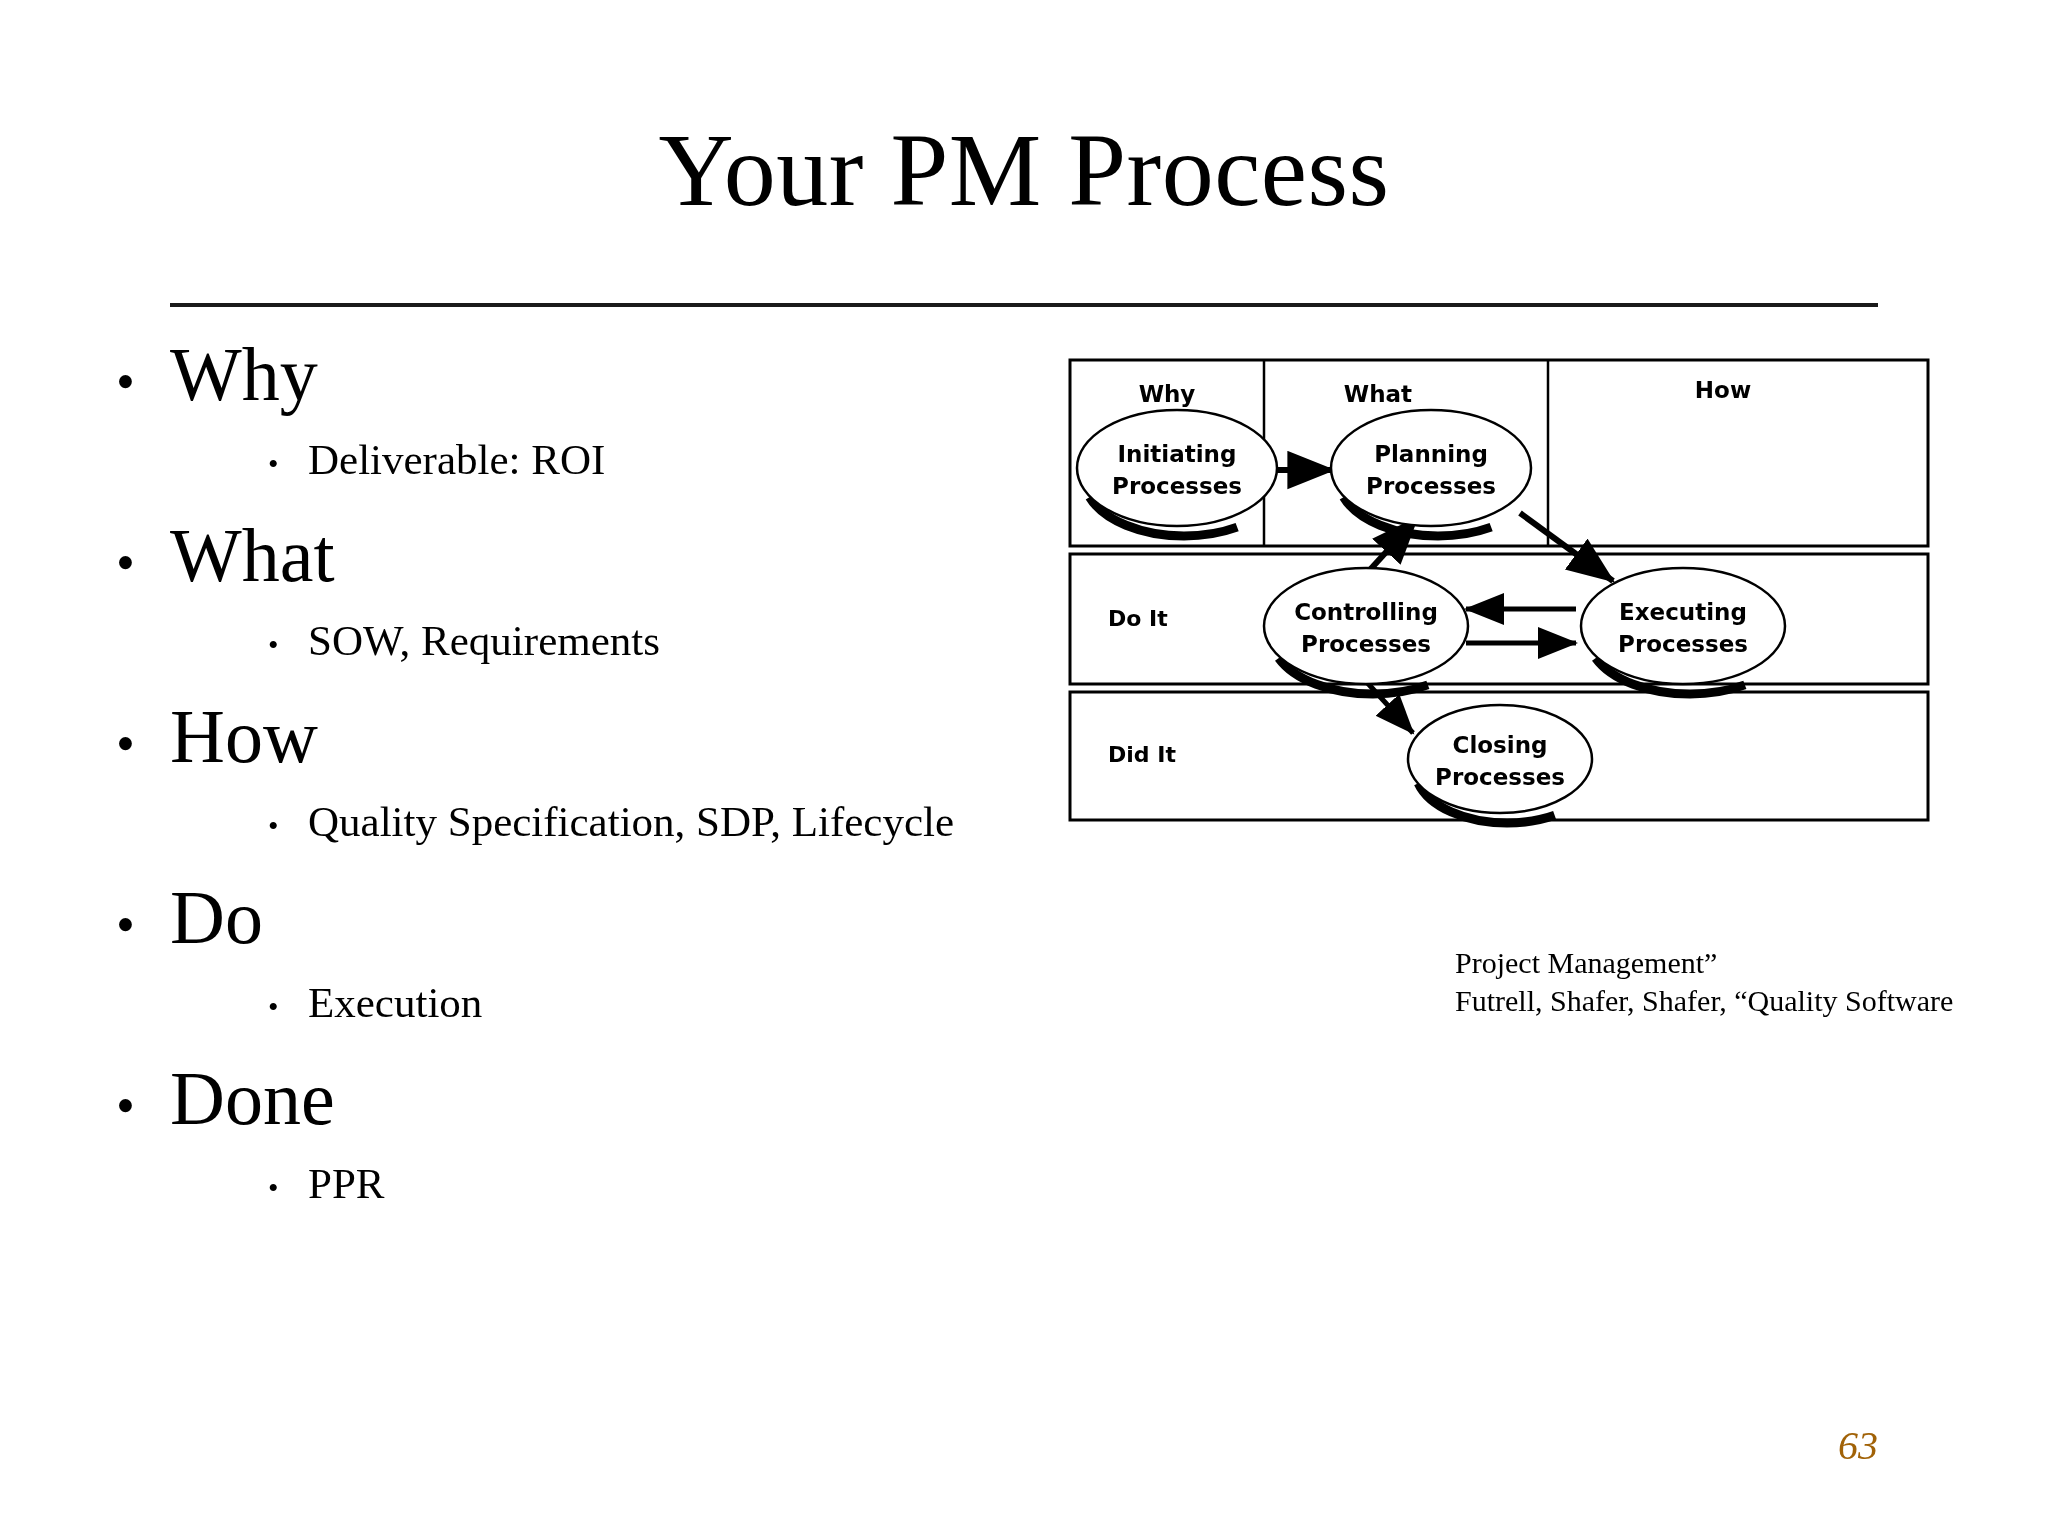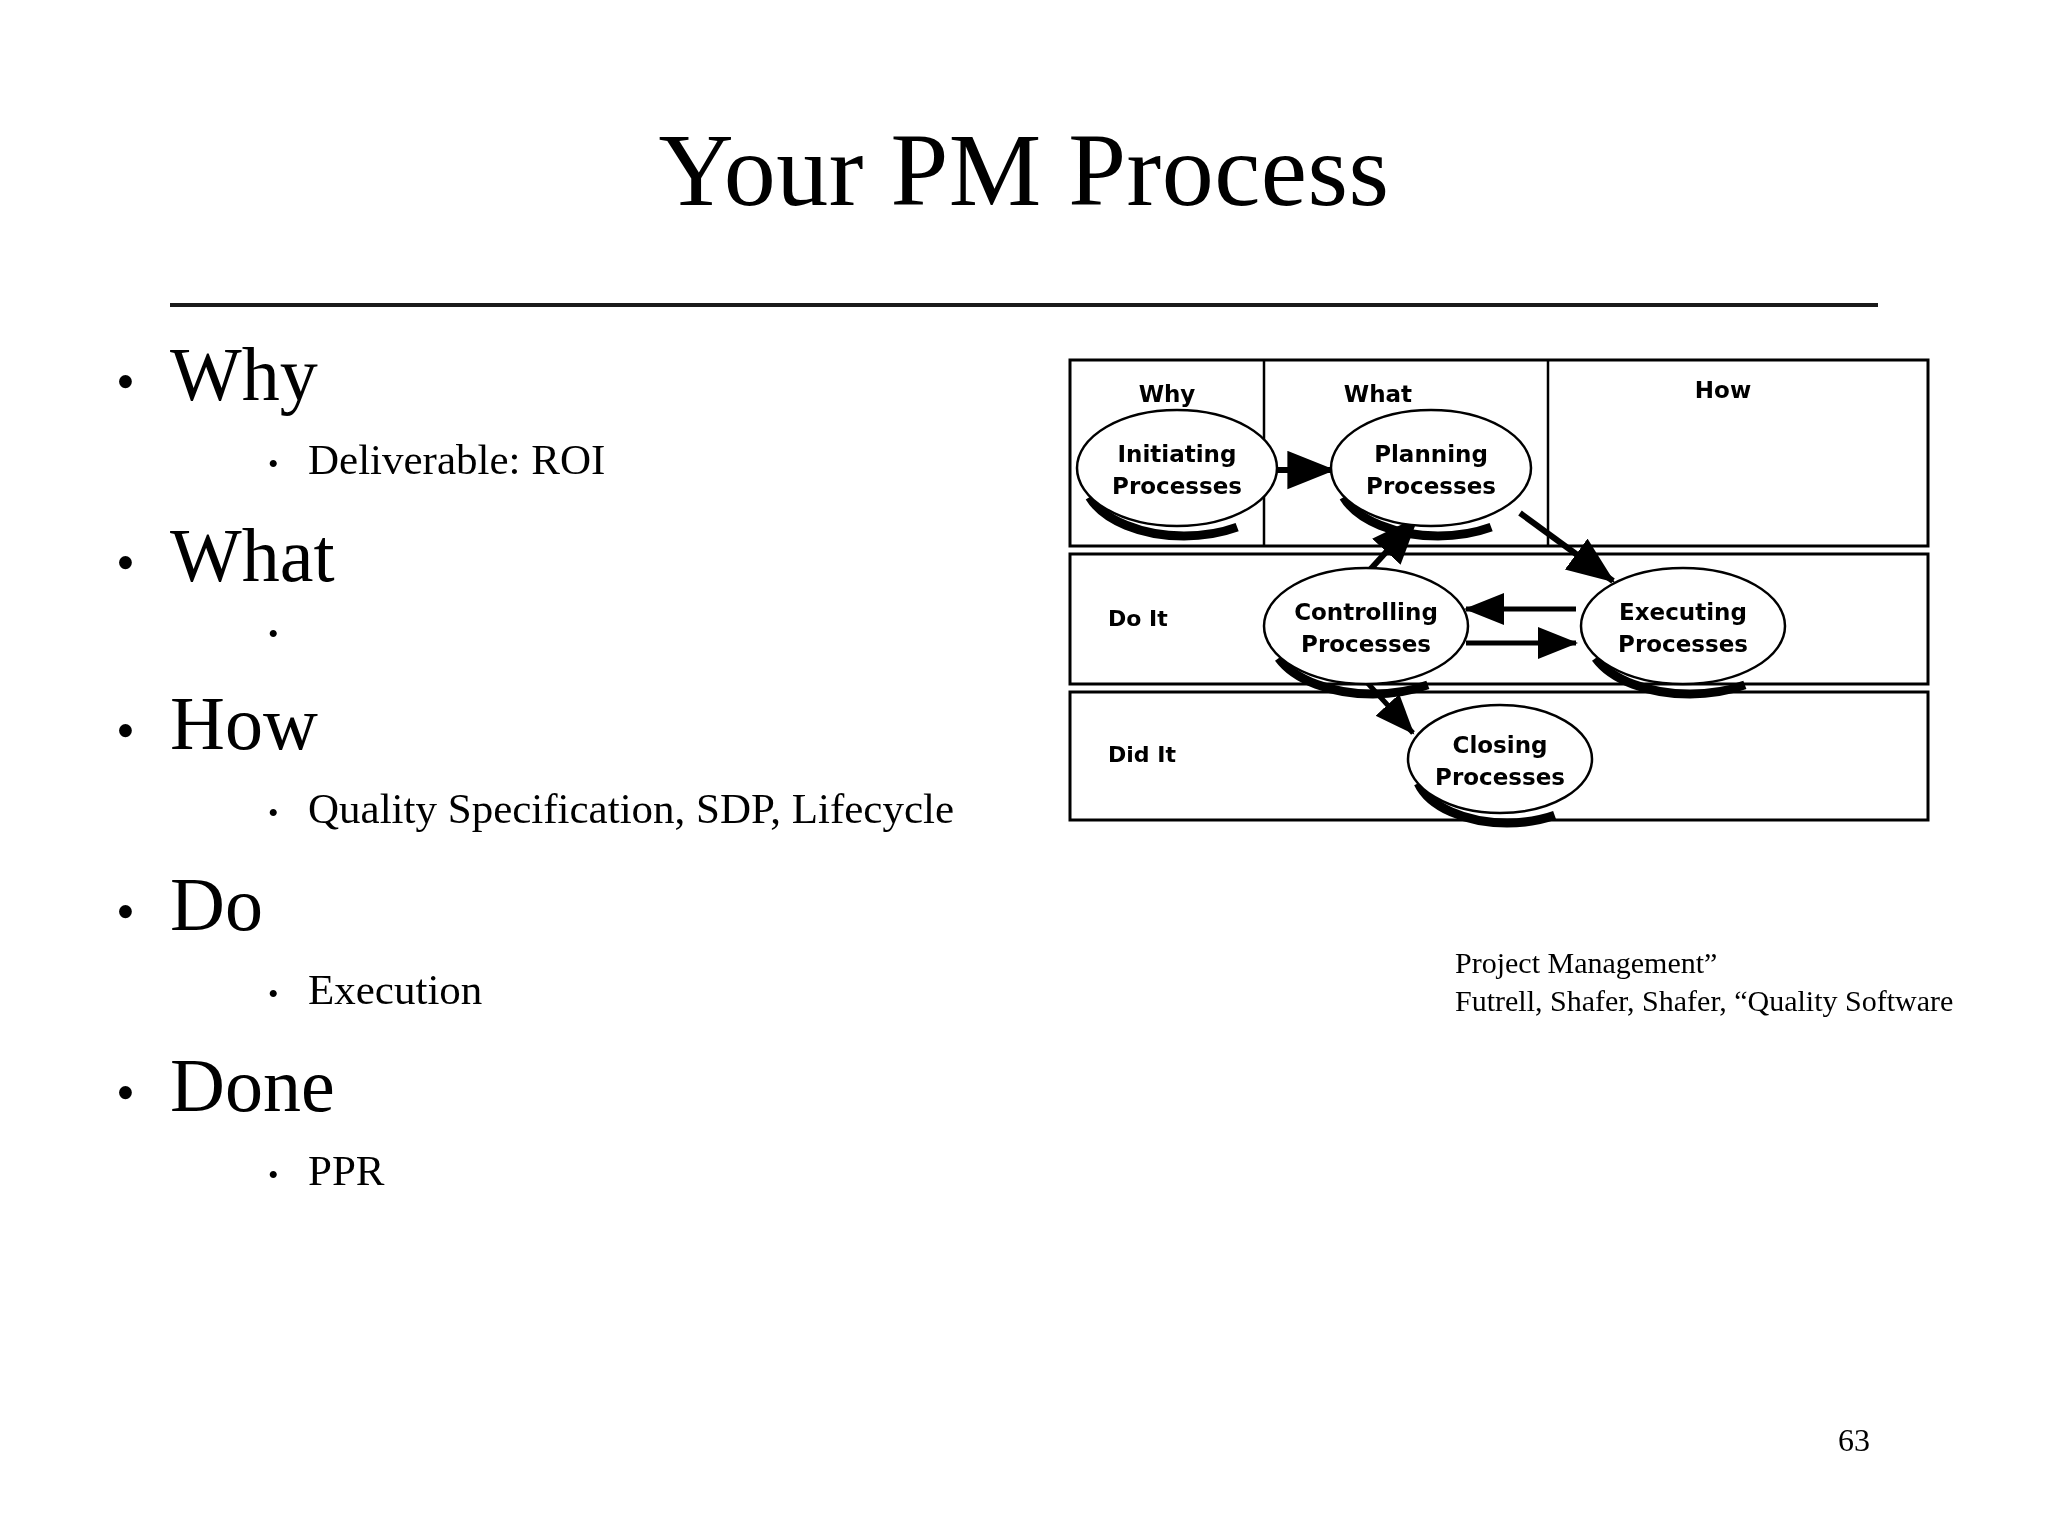--- a/index.html
+++ b/index.html
@@ -117,22 +117,23 @@
     line-height: 1.28;
     color: #000;
   }
 
   
   .page-number {
     position: absolute;
     left: 1838px;
     top: 1422px;
     font-family: "Liberation Serif", "DejaVu Serif", serif;
-    font-size: 32px;
-    color: #000000;
+    font-size: 40px;
+    color: #a16207;
+    font-style: italic;
   }
 </style>
 </head>
 <body>
 
 <div class="slide">
 
   <div class="slide-title">Your PM Process</div>
   <div class="title-rule"></div>
 
@@ -146,20 +147,21 @@
       <span class="bdot">•</span>
       <span class="btext">Deliverable: ROI</span>
     </div>
 
     <div class="bullet-l1">
       <span class="bdot">•</span>
       <span class="btext">What</span>
     </div>
     <div class="bullet-l2">
       <span class="bdot">•</span>
+      <span class="btext">SOW, Requirements</span>
     </div>
 
     <div class="bullet-l1">
       <span class="bdot">•</span>
       <span class="btext">How</span>
     </div>
     <div class="bullet-l2">
       <span class="bdot">•</span>
       <span class="btext">Quality Specification, SDP, Lifecycle</span>
     </div>

